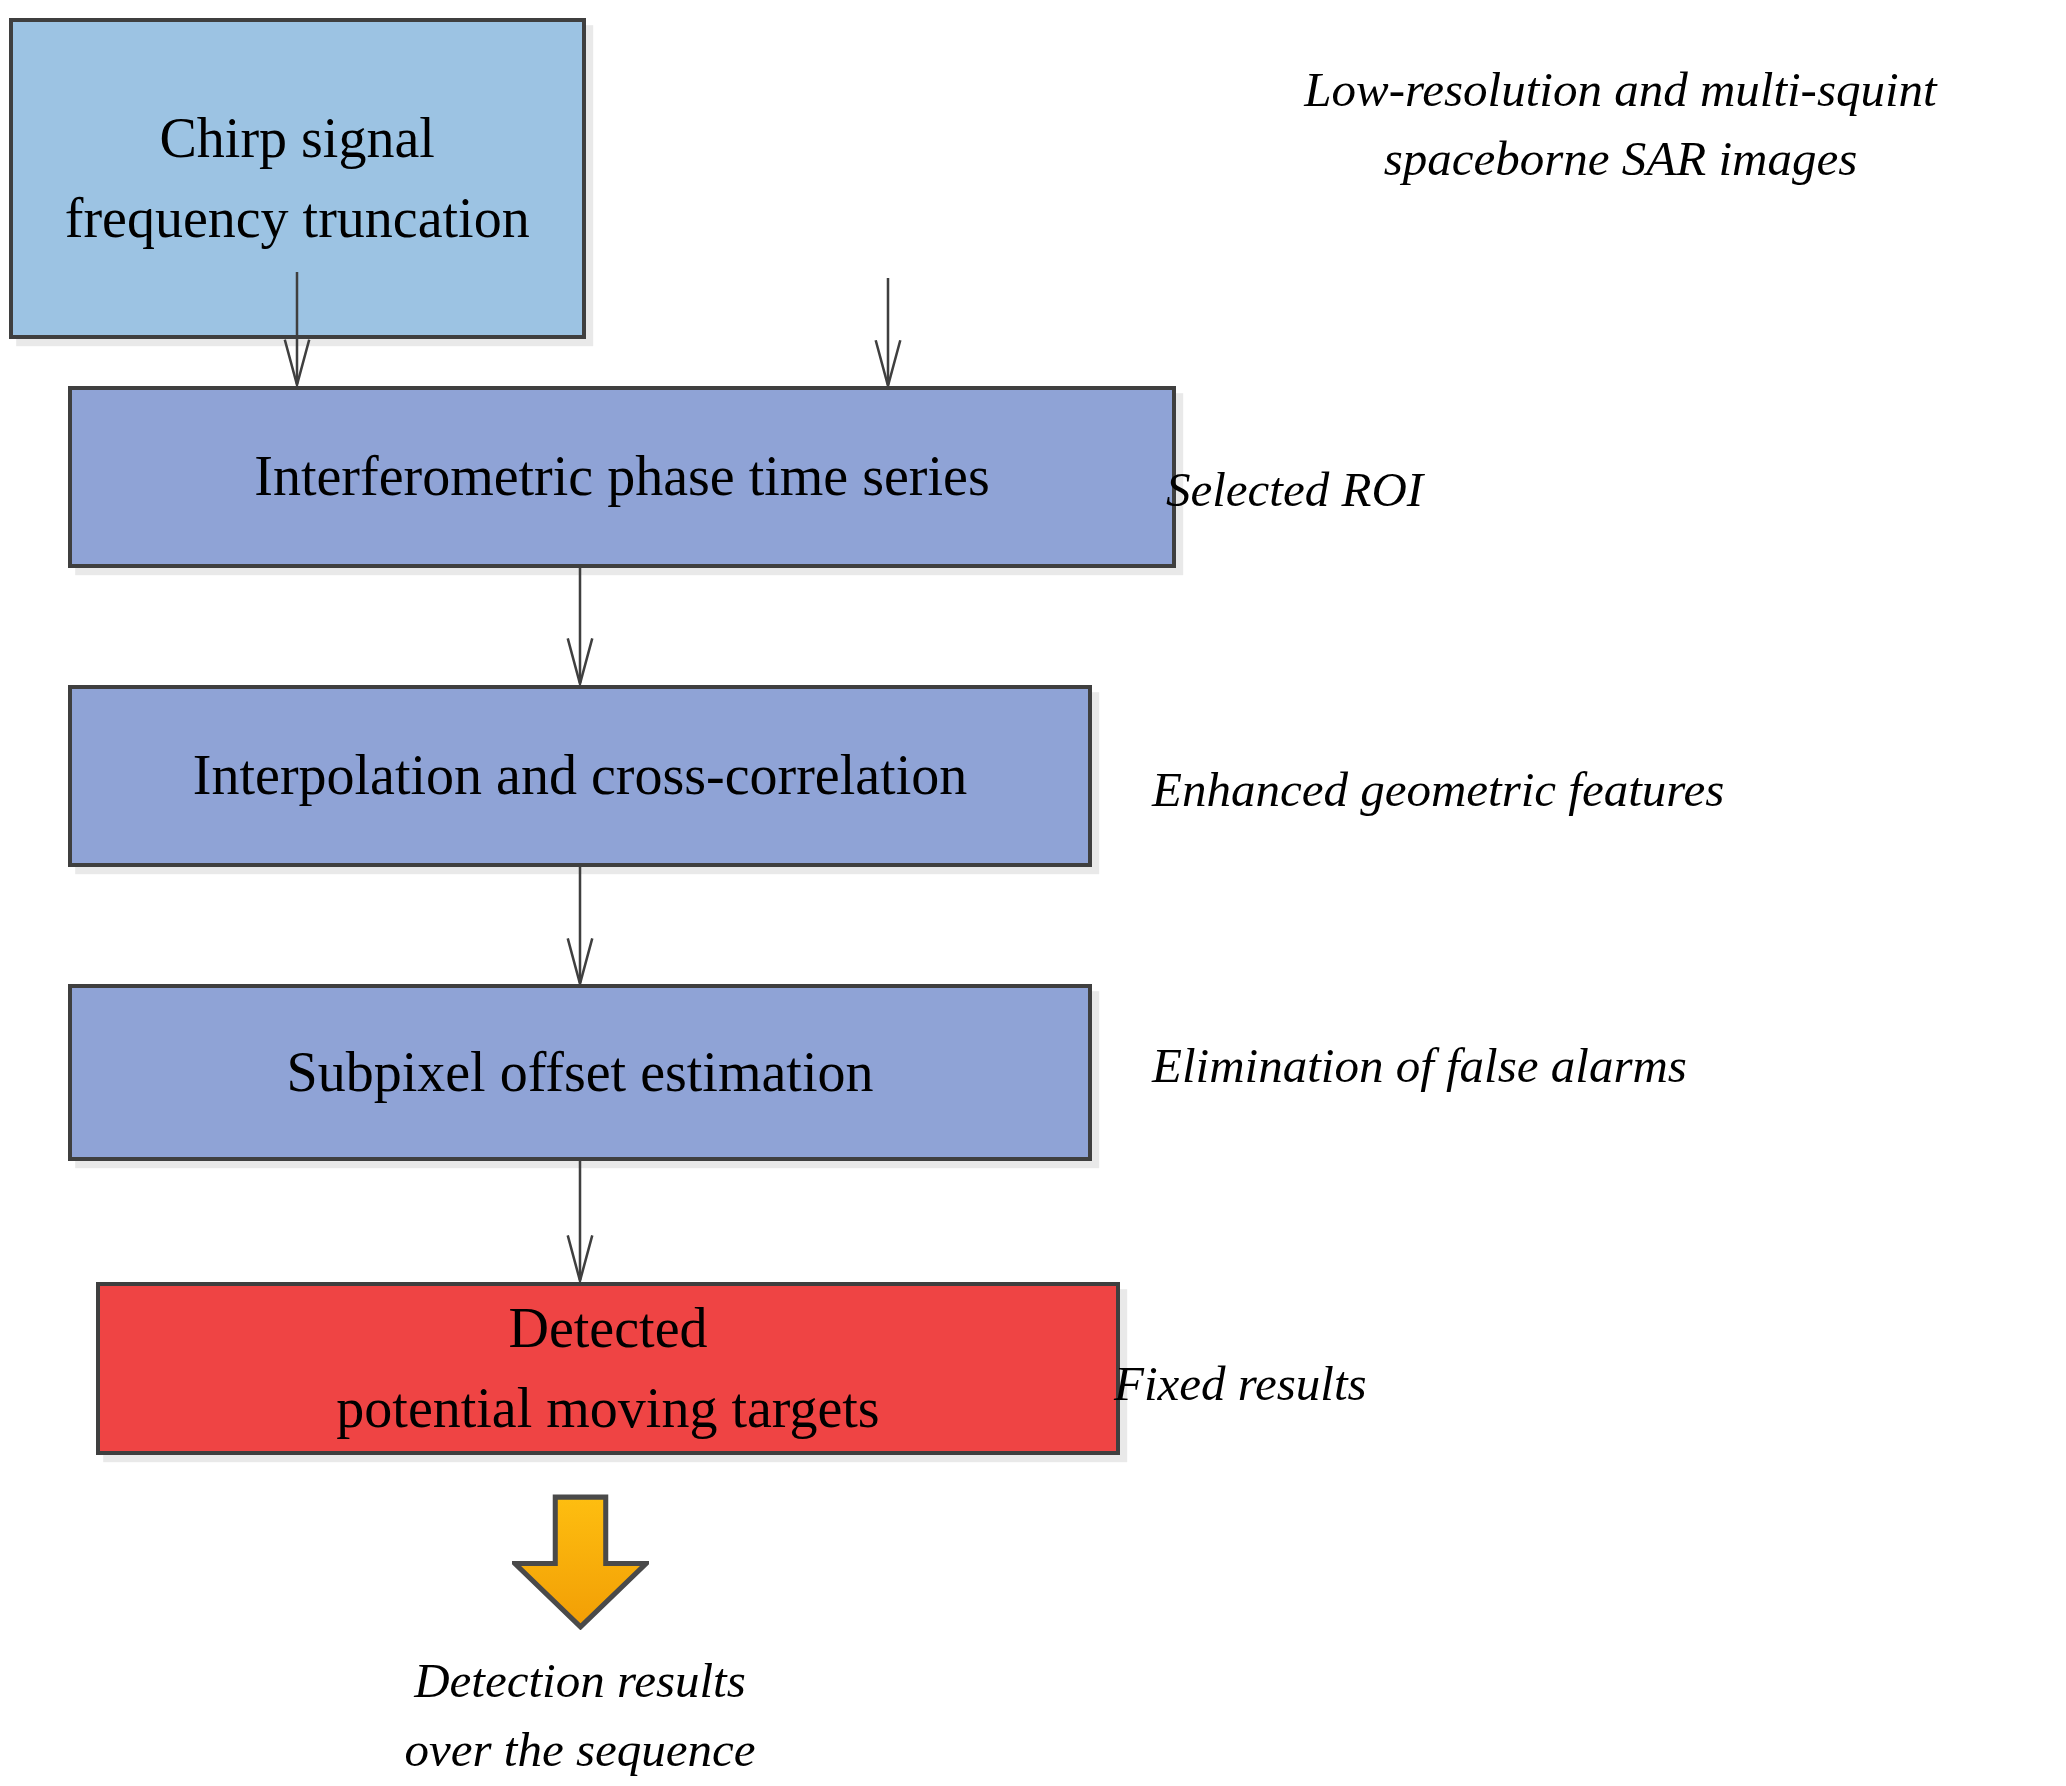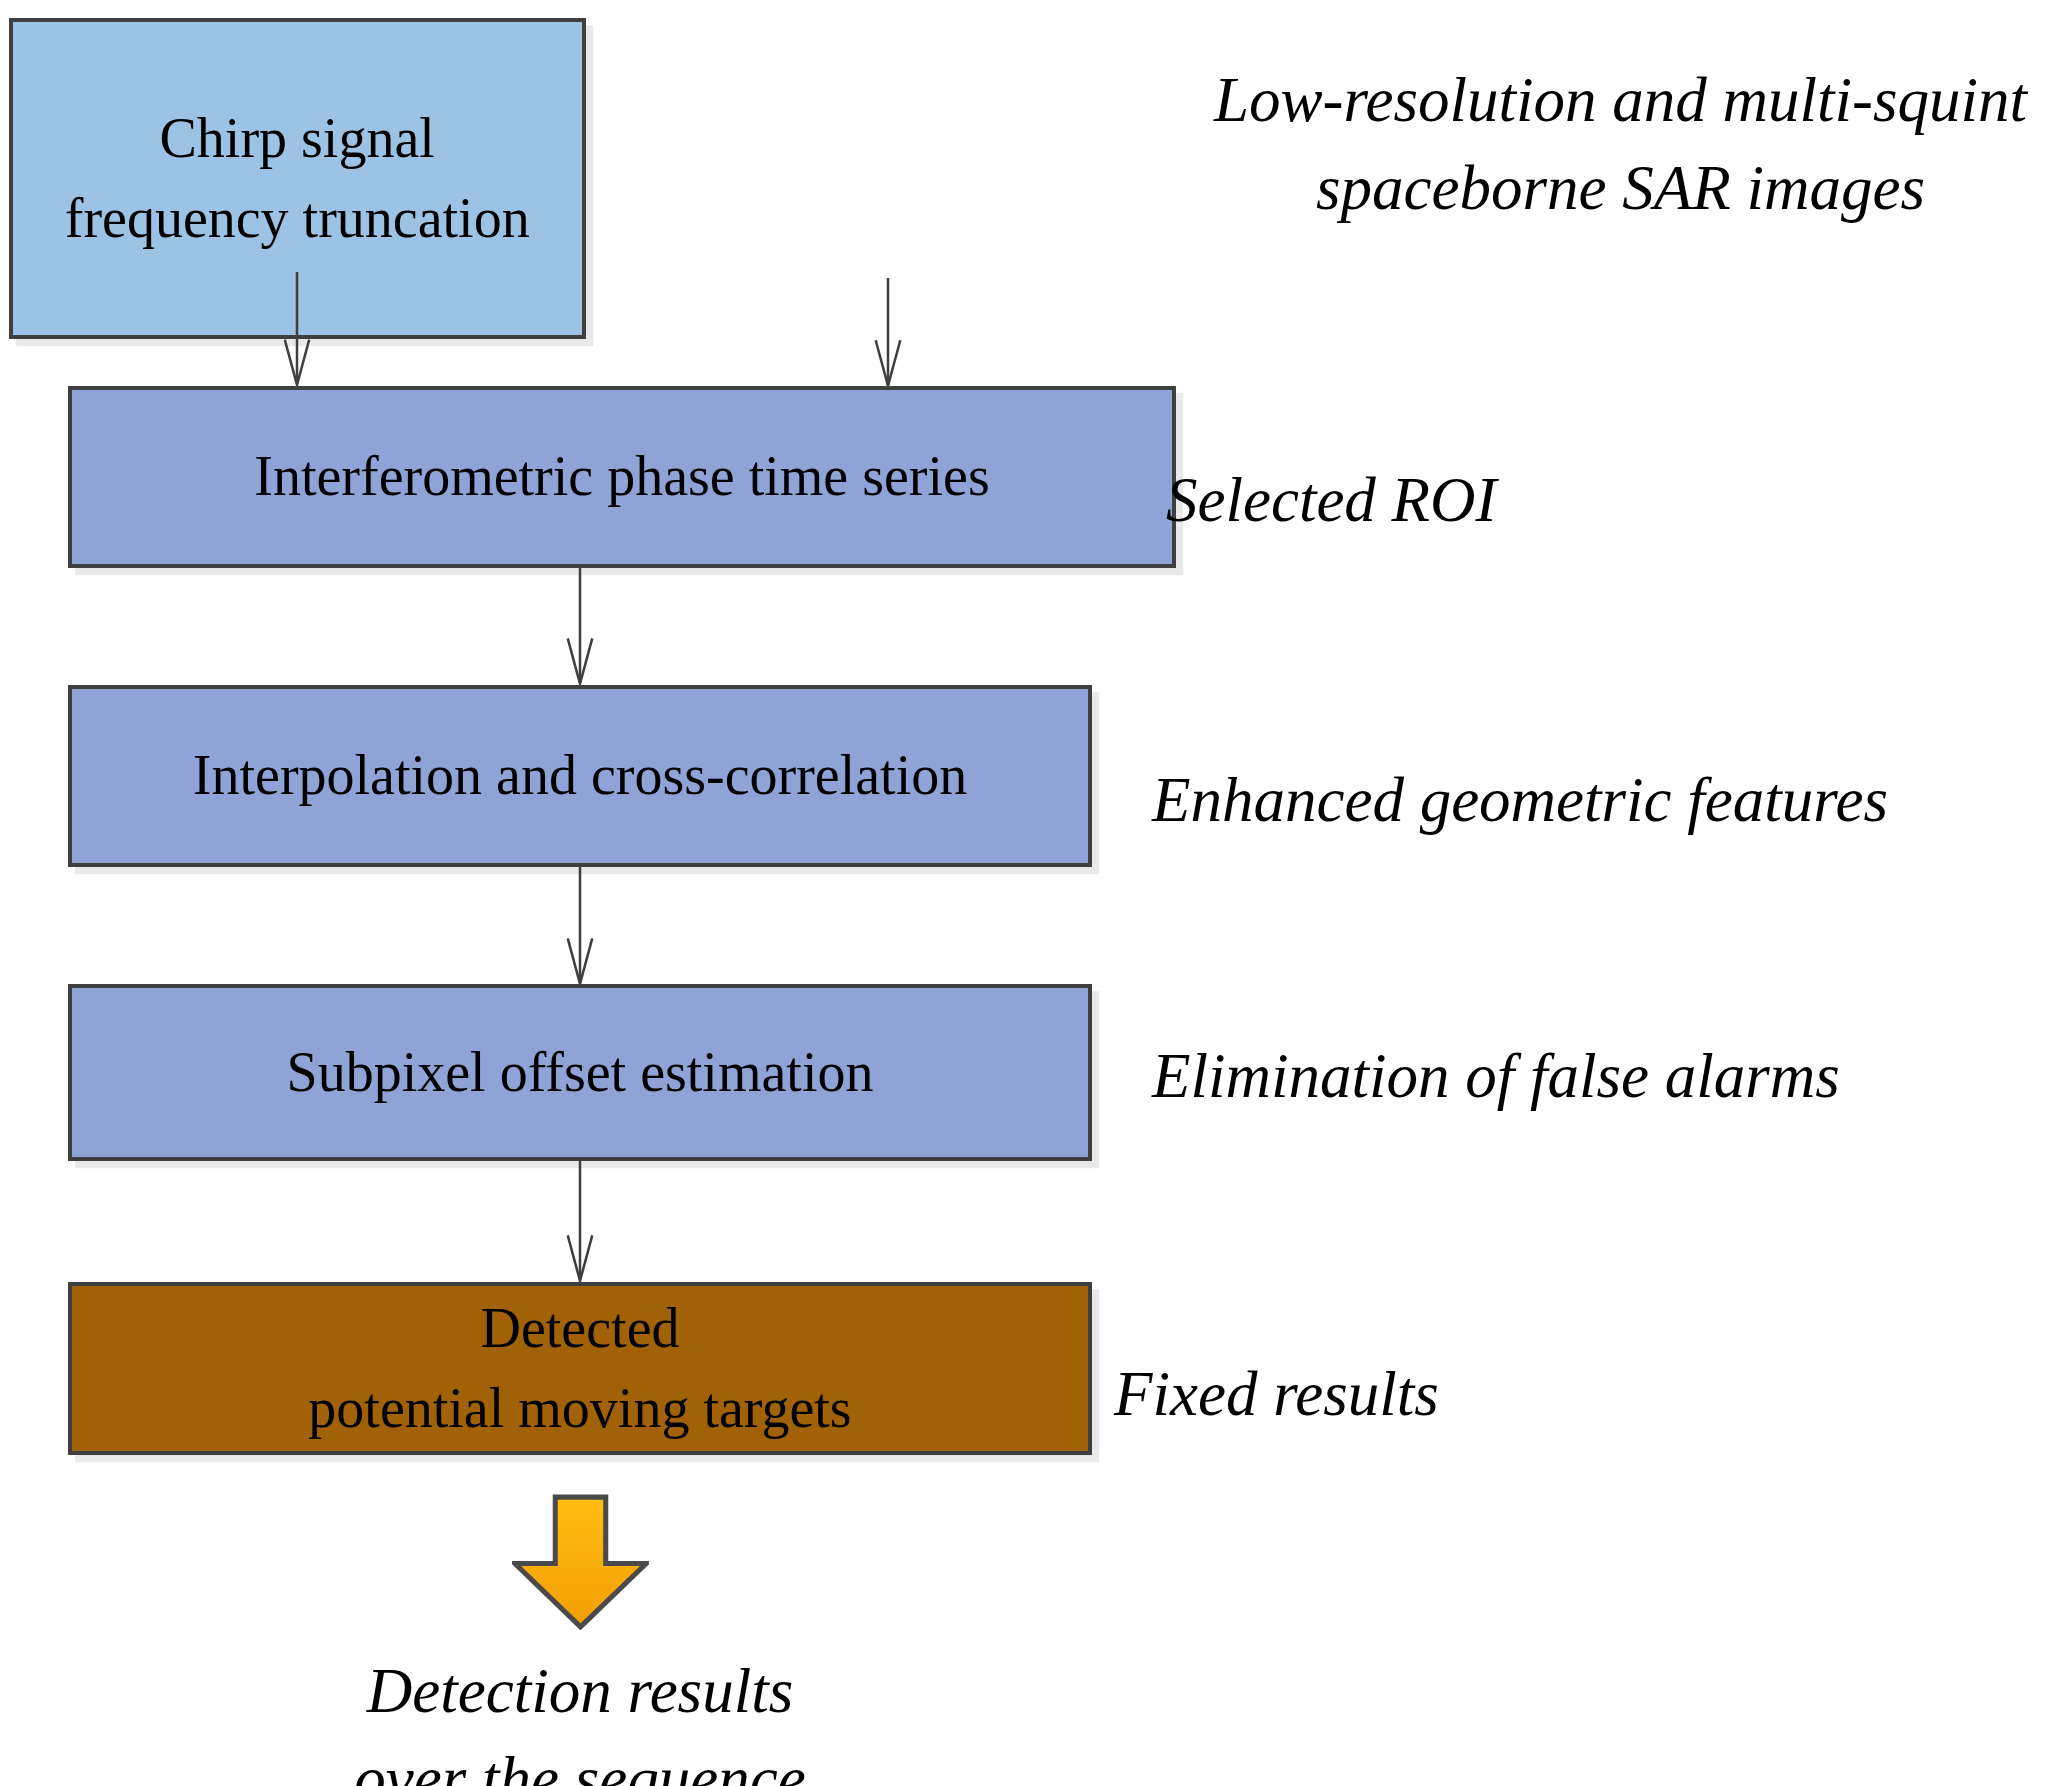--- a/index.html
+++ b/index.html
@@ -26,33 +26,33 @@
     box-sizing: border-box;
   }
   .box .box-label {
     font-size: 56px;
     line-height: 1.42;
     color: #000000;
     white-space: pre-line;
   }
   .fill-input   { background: #9CC3E3; }
   .fill-process { background: #8FA3D6; }
-  .fill-result  { background: #a16207; }
+  .fill-result  { background: #ef4444; margin-left: 28px; }
 
   #box-chirp          { left: 8.7px;  top: 18px;   width: 577px;  height: 321px; }
   #box-aperture       { left: 603px; top: 18px;   width: 571px;  height: 260px; }
   #box-interferometric{ left: 68px;  top: 386px;  width: 1108px; height: 182px; }
   #box-interpolation  { left: 68px;  top: 685px;  width: 1024px; height: 182px; }
   #box-subpixel       { left: 68px;  top: 984px; width: 1024px; height: 177px; }
   #box-detected       { left: 68px;  top: 1282px; width: 1024px; height: 173px; }
 
   .annot {
     position: absolute;
     font-style: italic;
-    font-size: 63px;
+    font-size: 49px;
     line-height: 1.4;
     color: #000000;
     white-space: pre-line;
   }
   #annot-input  { left: 1175px; top: 56px;   width: 891px; text-align: center; }
   #annot-roi    { left: 1166px; top: 456px; text-align: center; }
   #annot-enhanced    { left: 1152px; top: 756px; }
   #annot-elimination { left: 1152px; top: 1032px; }
   #annot-fixed       { left: 1114px; top: 1350px; }
   #annot-output { left: 180px;  top: 1647px; width: 800px; text-align: center; }

